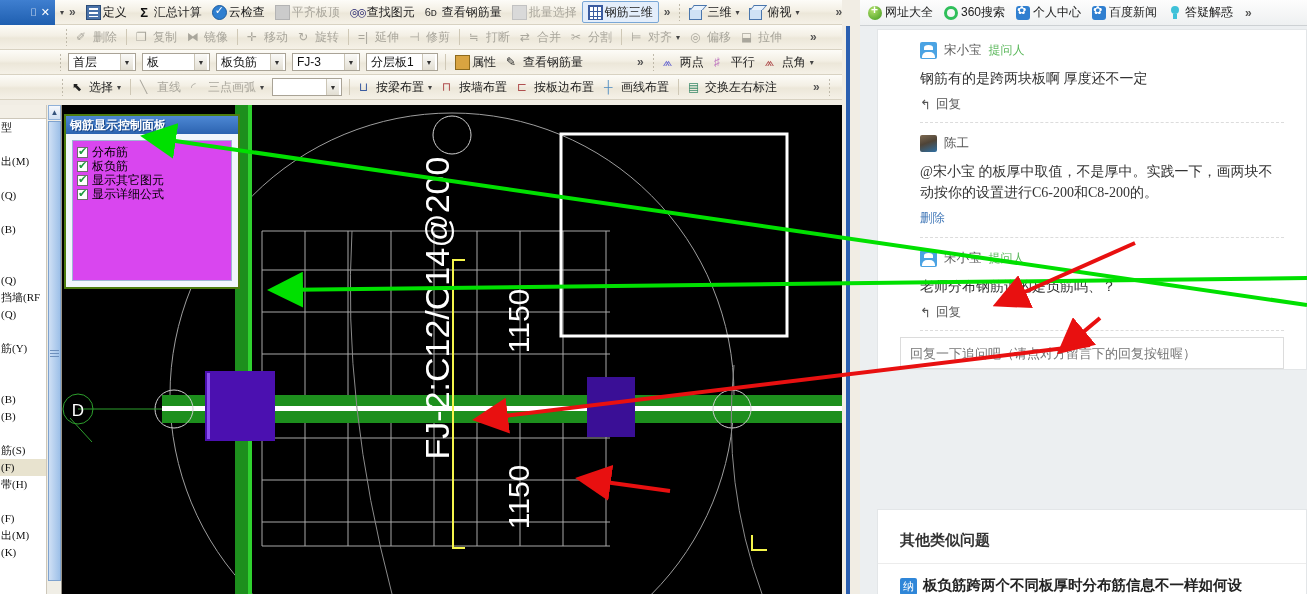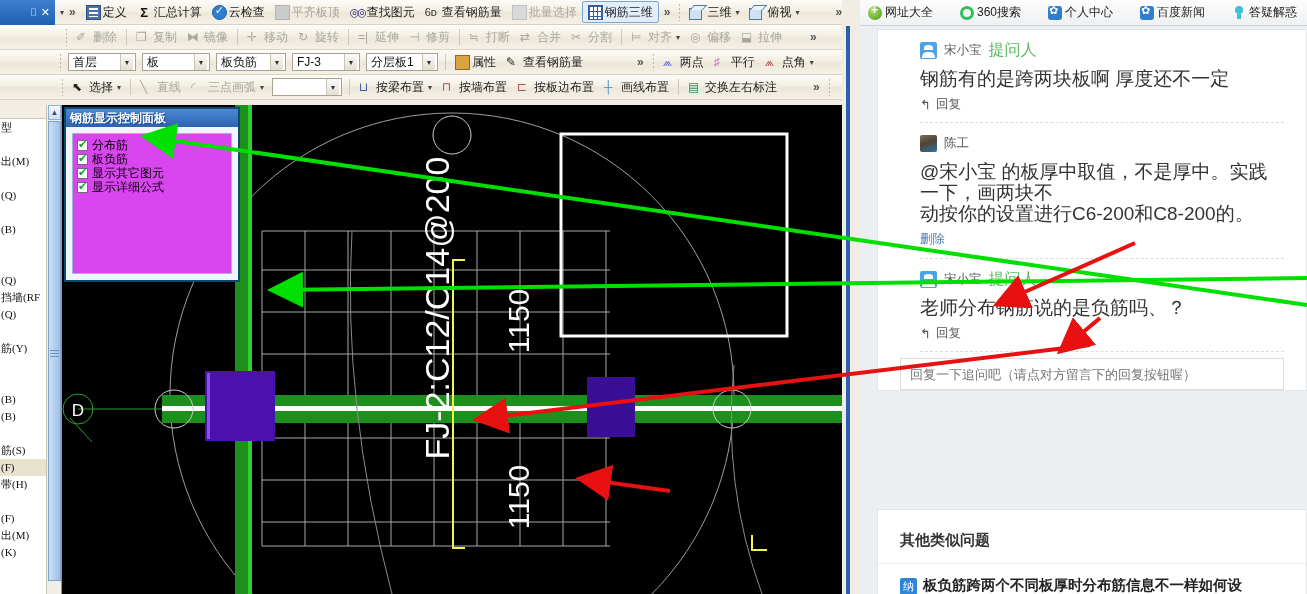--- a/index.html
+++ b/index.html
@@ -114,22 +114,22 @@
   .canvas svg { position:absolute; left:0; top:0; }
 
   .rightborder {
     position:absolute; left:842px; top:0px; width:18px; height:594px;
     background:#f1ede4;
   }
   .blueedge { position:absolute; left:846px; top:26px; width:4px; height:568px; background:#2b5fb0; }
 
   
   .ctrlpanel {
-    position:absolute; left:64px; top:107px; width:176px; height:175px;
-    border:2px solid #0c4a6e; background:#f2f6fc; z-index:6;
+    position:absolute; left:64px; top:114px; width:176px; height:175px;
+    border:2px solid #4d7c0f; background:#f2f6fc; z-index:6;
   }
   .ctrlpanel .cp-title {
     height:18px; background:linear-gradient(to bottom,#4d88d4,#2c63b0);
     color:#ffffff; font-size:12px; font-weight:bold; line-height:18px; padding-left:4px;
     text-shadow:1px 1px 0 #1b4686;
   }
   .cp-body { position:absolute; left:6px; top:24px; right:6px; bottom:6px;
     background:#d946ef; border:1px solid #9fb6d4; padding:4px 0 0 4px; }
   .cp-item { display:flex; align-items:center; gap:4px; height:14px; font-size:12px; color:#000; }
   .cp-chk { width:11px; height:11px; background:#fff; border:1px solid #6d6d6d;
@@ -138,21 +138,21 @@
     font-size:11px; color:#1f9b3f; }
 
   
   .browser {
     position:absolute; left:860px; top:0; width:447px; height:594px;
     background:#eceff1; overflow:hidden;
   }
   .bookmarkbar {
     height:26px; background:linear-gradient(to bottom,#fdfdfd,#eef0f1);
     border-bottom:1px solid #cdd1d4;
-    display:flex; align-items:center; padding-left:4px; gap:19px; white-space:nowrap;
+    display:flex; align-items:center; padding-left:4px; gap:3px; white-space:nowrap;
   }
   .bm { display:inline-flex; align-items:center; gap:3px; font-size:12px; color:#222;
     padding:2px 4px; border-radius:2px; }
   .bm-ic { width:14px; height:14px; border-radius:50%; flex:0 0 auto; position:relative; }
   .bm-ic.green { background:radial-gradient(circle at 35% 30%,#b3e06a,#3f9a1e); }
   .bm-ic.green:after{content:"+";position:absolute;left:3px;top:-3px;color:#fff;font-size:12px;font-weight:bold;}
   .bm-ic.ring { background:transparent; border:3px solid #2fbf5a; }
   .bm-ic.paw { background:#2f7fd0; border-radius:3px; }
   .bm-ic.paw:after{content:"✿";position:absolute;left:1px;top:-2px;color:#fff;font-size:11px;}
   .bm-ic.bulb { background:transparent; }
@@ -167,22 +167,22 @@
   .qa-item { padding:10px 22px 0 22px;margin-left:20px; }
   .qa-head { display:flex; align-items:center; gap:7px; height:20px; }
   .avatar { width:17px; height:17px; flex:0 0 auto; }
   .avatar.blue { background:#4ba3e3; position:relative; border-radius:2px; }
   .avatar.blue:after { content:""; position:absolute; left:4px; top:3px; width:9px; height:5px;
     border-radius:50% 50% 0 0; background:#fff; }
   .avatar.blue:before { content:""; position:absolute; left:2px; bottom:1px; width:13px; height:6px;
     border-radius:5px 5px 0 0; background:#fff; }
   .avatar.photo { background:linear-gradient(160deg,#7e6a52 0%,#4f4437 45%,#2e6fa3 100%); border-radius:2px; }
   .uname { font-size:12.5px; color:#555; }
-  .utag { font-size:16px; color:#5cb85c; }
-  .qa-text { font-size:19px; color:#333; line-height:21px; padding:8px 0 4px 0; }
+  .utag { font-size:12px; color:#5cb85c; }
+  .qa-text { font-size:14px; color:#333; line-height:21px; padding:8px 0 4px 0;font-family:Liberation Serif, serif; }
   .qa-actions { padding:3px 0 9px 0; display:flex; align-items:center; gap:5px; }
   .reply-ic { color:#555; font-size:13px; }
   .reply-txt { font-size:12.5px; color:#555; }
   .del-txt { font-size:12.5px; color:#4a7ebb; padding:3px 0 10px 0; }
   .divider { border-bottom:1px dashed #dcdcdc; height:0; }
 
   .replybox { margin:6px 0 0 0; padding:0 22px; }
   .replybox input {
     width:100%; height:32px; border:1px solid #dcdcdc; background:#fff;
     font-size:13px; color:#8d8d8d; padding:0 9px;

